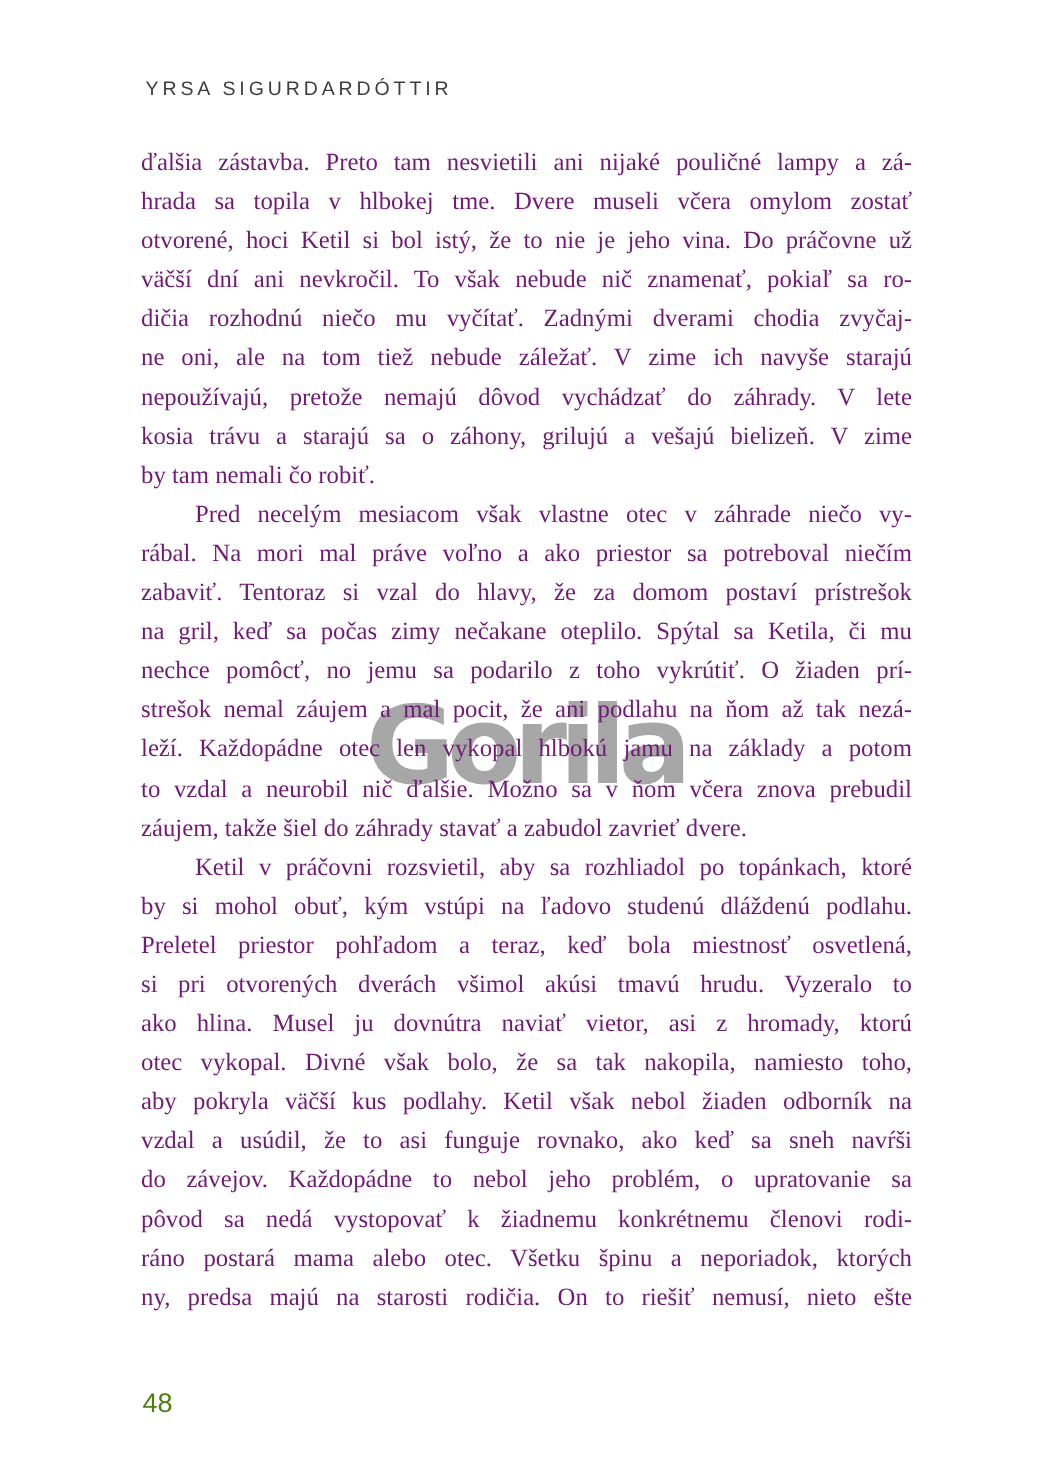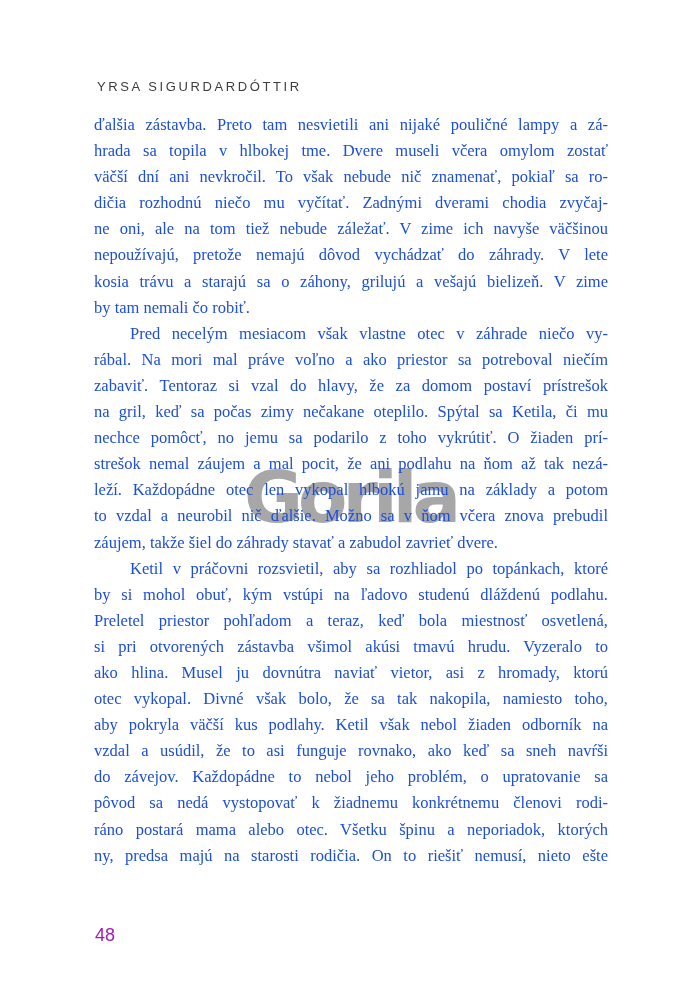--- a/index.html
+++ b/index.html
@@ -14,75 +14,75 @@
     position: absolute; inset: 0; overflow: hidden; background: #ffffff;
   }
   .running-header {
     position: absolute; left: 97px; top: 51px;
     font-family: "Liberation Sans", sans-serif;
     font-size: 13px; font-weight: 500;
     letter-spacing: 2.6px;
     color: #3d3d3d;
     z-index: 2;
     white-space: nowrap;
-    margin-top: 28px;
   }
   .watermark {
     position: absolute; left: 350px; top: 499px;
     transform: translate(-50%, -52%);
     font-family: "DejaVu Sans", sans-serif;
     font-weight: bold;
     font-size: 72px;
     letter-spacing: -5px;
     color: #a7a7a7;
     z-index: 0;
     white-space: nowrap;
     user-select: none;
   }
   .text-block {
-    position: absolute; left: 94px; top: 112px; width: 514px;
+    position: absolute; left: 94px; top: 95px; width: 514px;
     z-index: 1;
-    color: #1d4ed8;
+    color: #701a75;
     font-size: 16.5px;
   }
   .line {
     line-height: 26.1px;
     height: 26.1px;
     overflow: hidden;
     text-align: justify;
     text-align-last: justify;
     hyphens: none;
   }
   .line.end { text-align-last: left; }
   .line.indent { text-indent: 36px; }
   .page-number {
     position: absolute; left: 95px; top: 925px;
     font-family: "Liberation Sans", sans-serif;
     font-size: 18px;
-    color: #a21caf;
+    color: #4d7c0f;
     z-index: 2;
   }
 </style>
 </head>
 <body>
 
 <div class="page">
 
   <div class="running-header">YRSA SIGURDARDÓTTIR</div>
 
   <div class="watermark">Gorila</div>
 
   <div class="text-block">
 
     <div class="para">
       <div class="line">ďalšia zástavba. Preto tam nesvietili ani nijaké pouličné lampy a zá-</div>
       <div class="line">hrada sa topila v hlbokej tme. Dvere museli včera omylom zostať</div>
+      <div class="line">otvorené, hoci Ketil si bol istý, že to nie je jeho vina. Do práčovne už</div>
       <div class="line">väčší dní ani nevkročil. To však nebude nič znamenať, pokiaľ sa ro-</div>
       <div class="line">dičia rozhodnú niečo mu vyčítať. Zadnými dverami chodia zvyčaj-</div>
-      <div class="line">ne oni, ale na tom tiež nebude záležať. V zime ich navyše väčšinou</div>
+      <div class="line">ne oni, ale na tom tiež nebude záležať. V zime ich navyše starajú</div>
       <div class="line">nepoužívajú, pretože nemajú dôvod vychádzať do záhrady. V lete</div>
       <div class="line">kosia trávu a starajú sa o záhony, grilujú a vešajú bielizeň. V zime</div>
       <div class="line end">by tam nemali čo robiť.</div>
     </div>
 
     <div class="para">
       <div class="line indent">Pred necelým mesiacom však vlastne otec v záhrade niečo vy-</div>
       <div class="line">rábal. Na mori mal práve voľno a ako priestor sa potreboval niečím</div>
       <div class="line">zabaviť. Tentoraz si vzal do hlavy, že za domom postaví prístrešok</div>
       <div class="line">na gril, keď sa počas zimy nečakane oteplilo. Spýtal sa Ketila, či mu</div>
@@ -90,21 +90,21 @@
       <div class="line">strešok nemal záujem a mal pocit, že ani podlahu na ňom až tak nezá-</div>
       <div class="line">leží. Každopádne otec len vykopal hlbokú jamu na základy a potom</div>
       <div class="line">to vzdal a neurobil nič ďalšie. Možno sa v ňom včera znova prebudil</div>
       <div class="line end">záujem, takže šiel do záhrady stavať a zabudol zavrieť dvere.</div>
     </div>
 
     <div class="para">
       <div class="line indent">Ketil v práčovni rozsvietil, aby sa rozhliadol po topánkach, ktoré</div>
       <div class="line">by si mohol obuť, kým vstúpi na ľadovo studenú dláždenú podlahu.</div>
       <div class="line">Preletel priestor pohľadom a teraz, keď bola miestnosť osvetlená,</div>
-      <div class="line">si pri otvorených zástavba všimol akúsi tmavú hrudu. Vyzeralo to</div>
+      <div class="line">si pri otvorených dverách všimol akúsi tmavú hrudu. Vyzeralo to</div>
       <div class="line">ako hlina. Musel ju dovnútra naviať vietor, asi z hromady, ktorú</div>
       <div class="line">otec vykopal. Divné však bolo, že sa tak nakopila, namiesto toho,</div>
       <div class="line">aby pokryla väčší kus podlahy. Ketil však nebol žiaden odborník na</div>
       <div class="line">vzdal a usúdil, že to asi funguje rovnako, ako keď sa sneh navŕši</div>
       <div class="line">do závejov. Každopádne to nebol jeho problém, o upratovanie sa</div>
       <div class="line">pôvod sa nedá vystopovať k žiadnemu konkrétnemu členovi rodi-</div>
       <div class="line">ráno postará mama alebo otec. Všetku špinu a neporiadok, ktorých</div>
       <div class="line">ny, predsa majú na starosti rodičia. On to riešiť nemusí, nieto ešte</div>
     </div>
 

